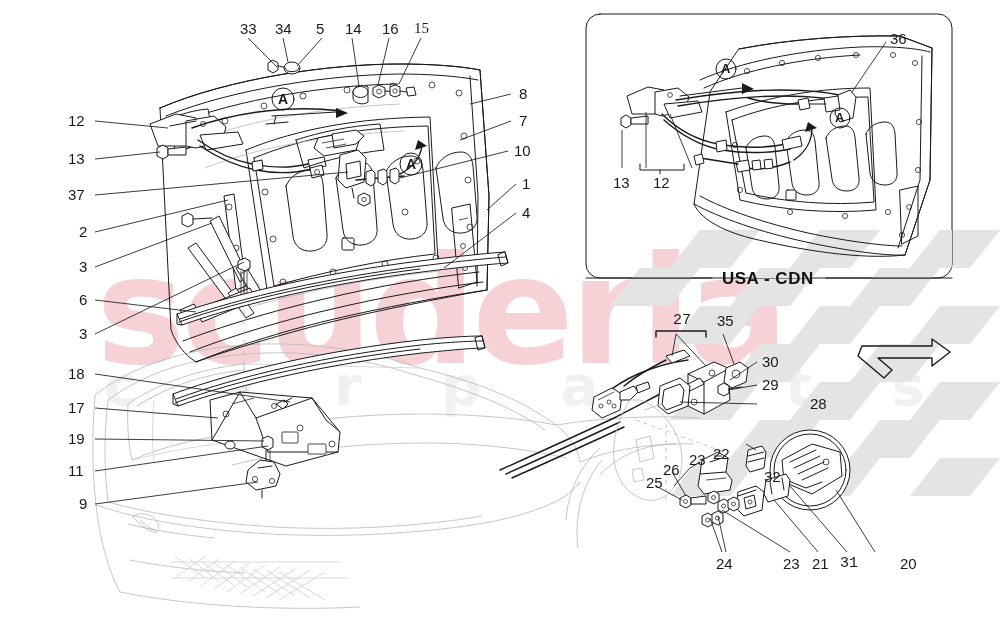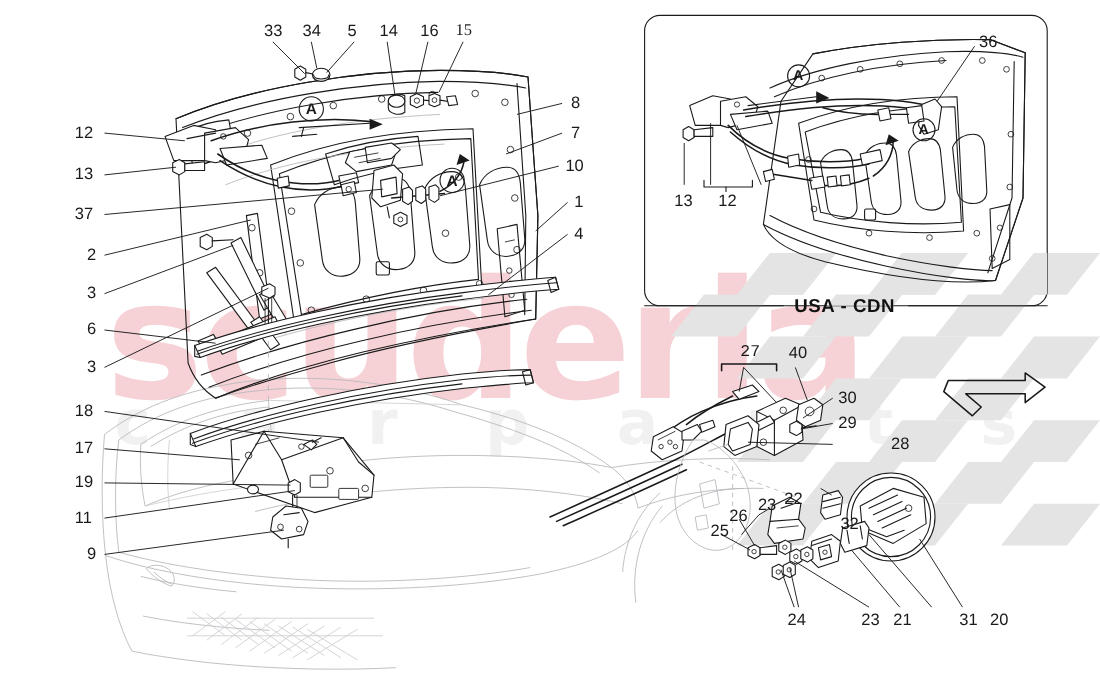--- a/index.html
+++ b/index.html
@@ -610,33 +610,33 @@
   <div class="lbl" style="left:519px;top:113px;">7</div>
   <div class="lbl" style="left:514px;top:143px;">10</div>
   <div class="lbl" style="left:522px;top:176px;">1</div>
   <div class="lbl" style="left:522px;top:205px;">4</div>
 
   <div class="lbl" style="left:890px;top:31px;">36</div>
   <div class="lbl" style="left:613px;top:175px;">13</div>
   <div class="lbl" style="left:653px;top:175px;">12</div>
 
   <div class="lbl" style="left:673px;top:313px;font-family:Liberation Mono, monospace;">27</div>
-  <div class="lbl" style="left:717px;top:313px;">40</div>
+  <div class="lbl" style="left:717px;top:313px;">35</div>
   <div class="lbl" style="left:762px;top:354px;">30</div>
   <div class="lbl" style="left:762px;top:377px;">29</div>
   <div class="lbl" style="left:762px;top:396px;margin-left:48px;">28</div>
   <div class="lbl" style="left:764px;top:437px;margin-top:32px;">32</div>
   <div class="lbl" style="left:713px;top:446px;">22</div>
   <div class="lbl" style="left:689px;top:452px;">23</div>
   <div class="lbl" style="left:663px;top:462px;">26</div>
   <div class="lbl" style="left:646px;top:475px;">25</div>
   <div class="lbl" style="left:716px;top:556px;">24</div>
   <div class="lbl" style="left:783px;top:556px;">23</div>
   <div class="lbl" style="left:812px;top:556px;">21</div>
-  <div class="lbl" style="left:872px;top:556px;">31</div>
+  <div class="lbl" style="left:840px;top:556px;font-family:Liberation Mono, monospace;">31</div>
   <div class="lbl" style="left:900px;top:556px;">20</div>
 
   <div class="lbl" style="left:278px;top:92px;font-weight:bold;font-size:14px;">A</div>
   <div class="lbl" style="left:406px;top:157px;font-weight:bold;font-size:14px;">A</div>
   <div class="lbl" style="left:721px;top:62px;font-weight:bold;font-size:13px;">A</div>
   <div class="lbl" style="left:835px;top:111px;font-weight:bold;font-size:13px;">A</div>
 
   <div class="usa" style="left:722px;top:269px;">USA - CDN</div>
 
 </div>

